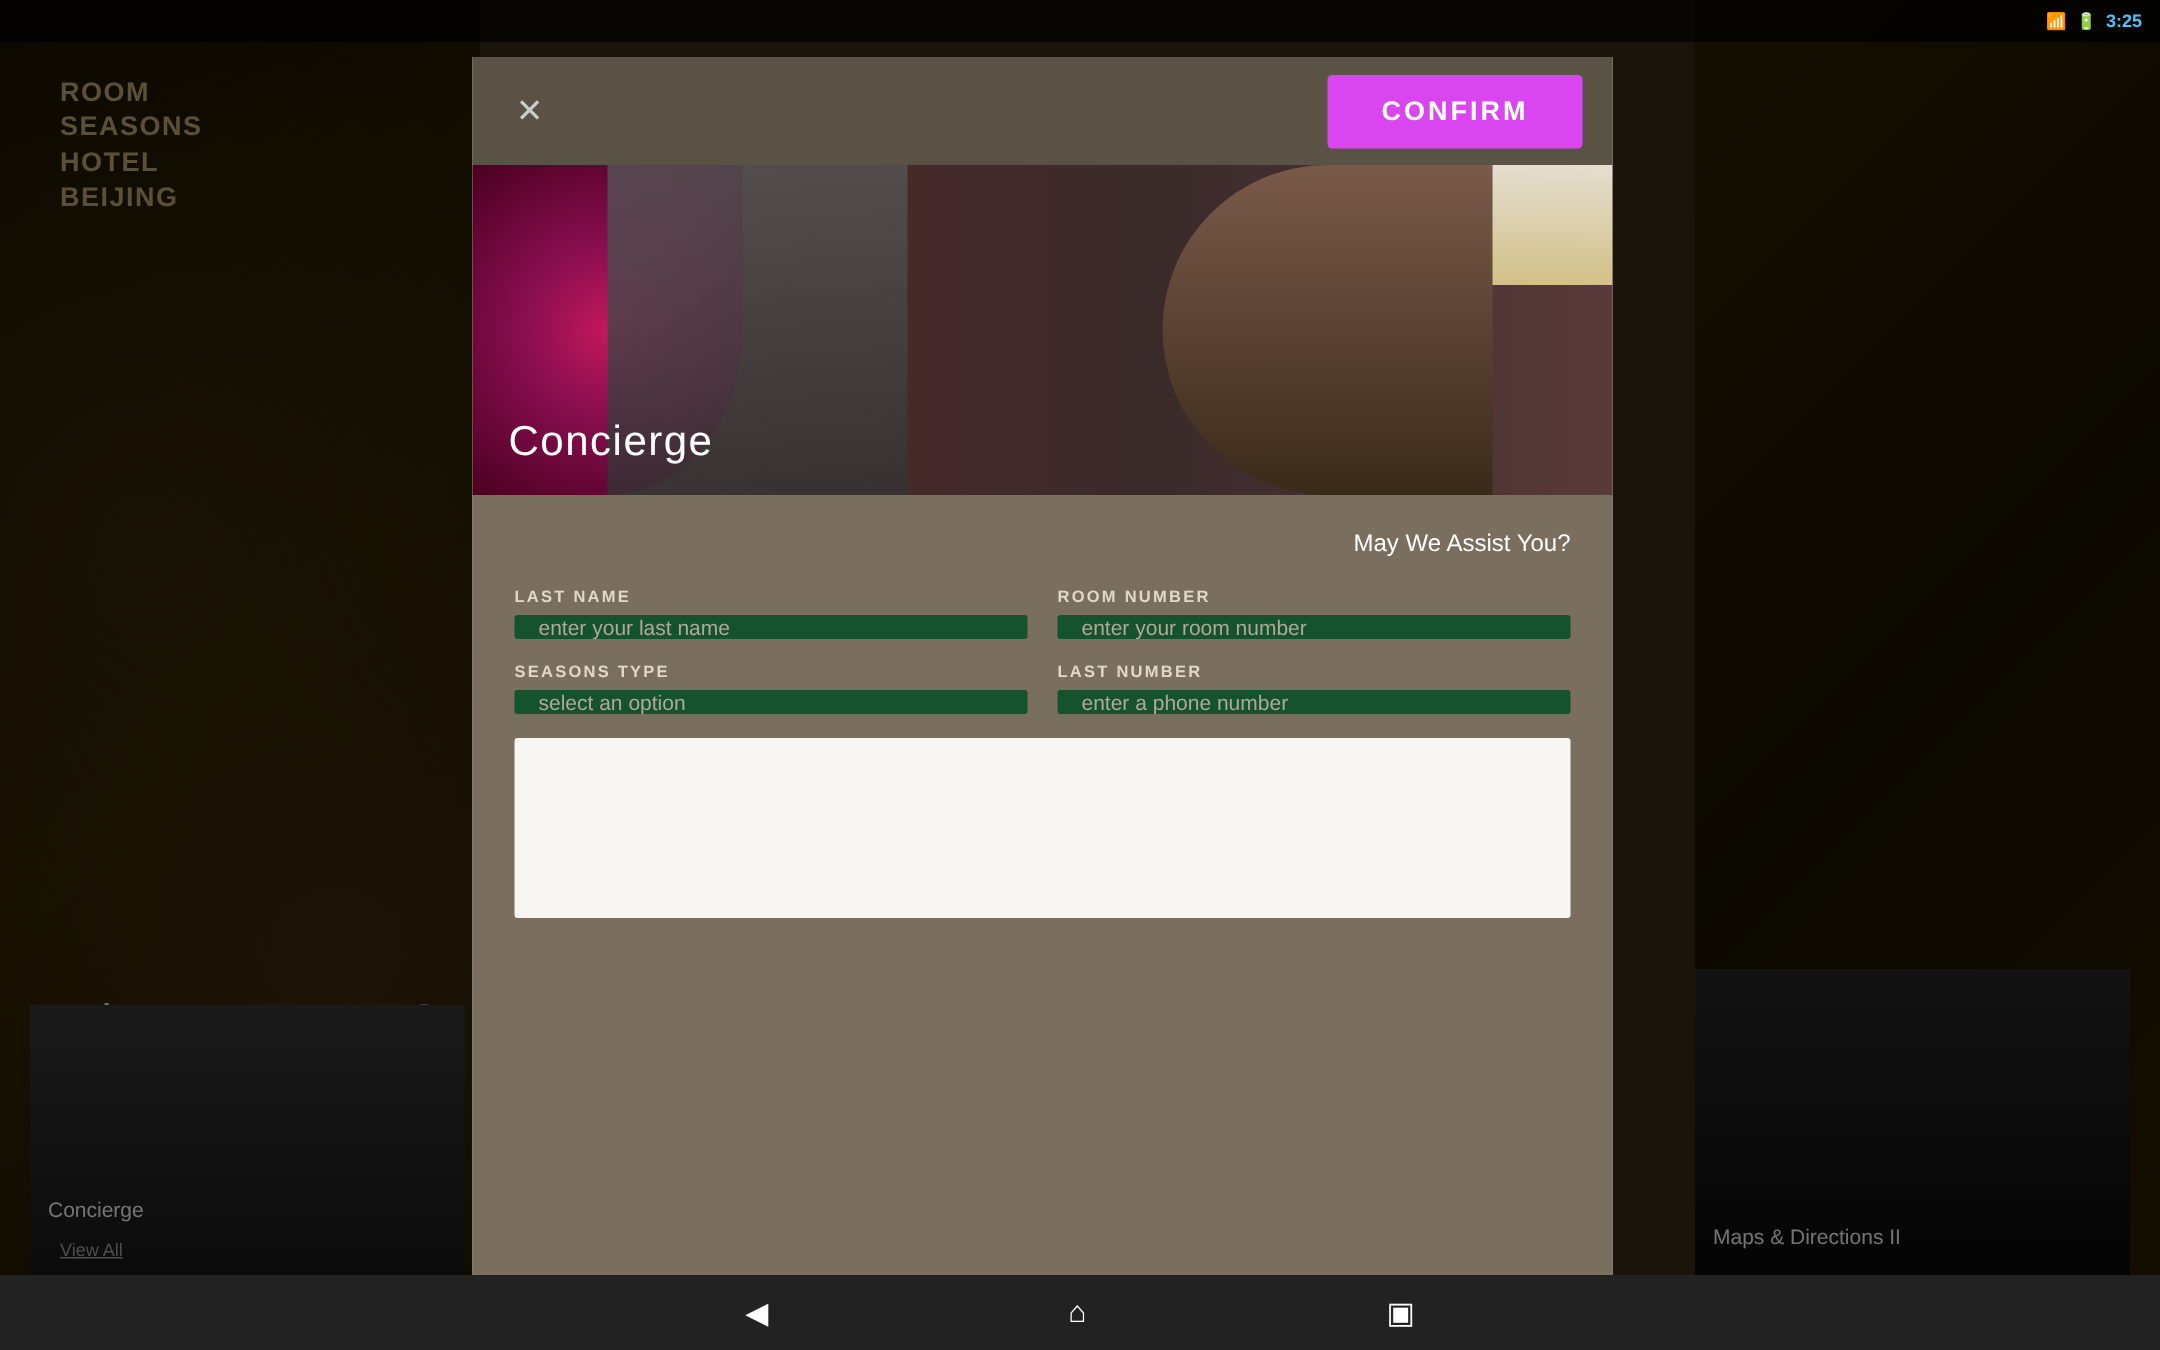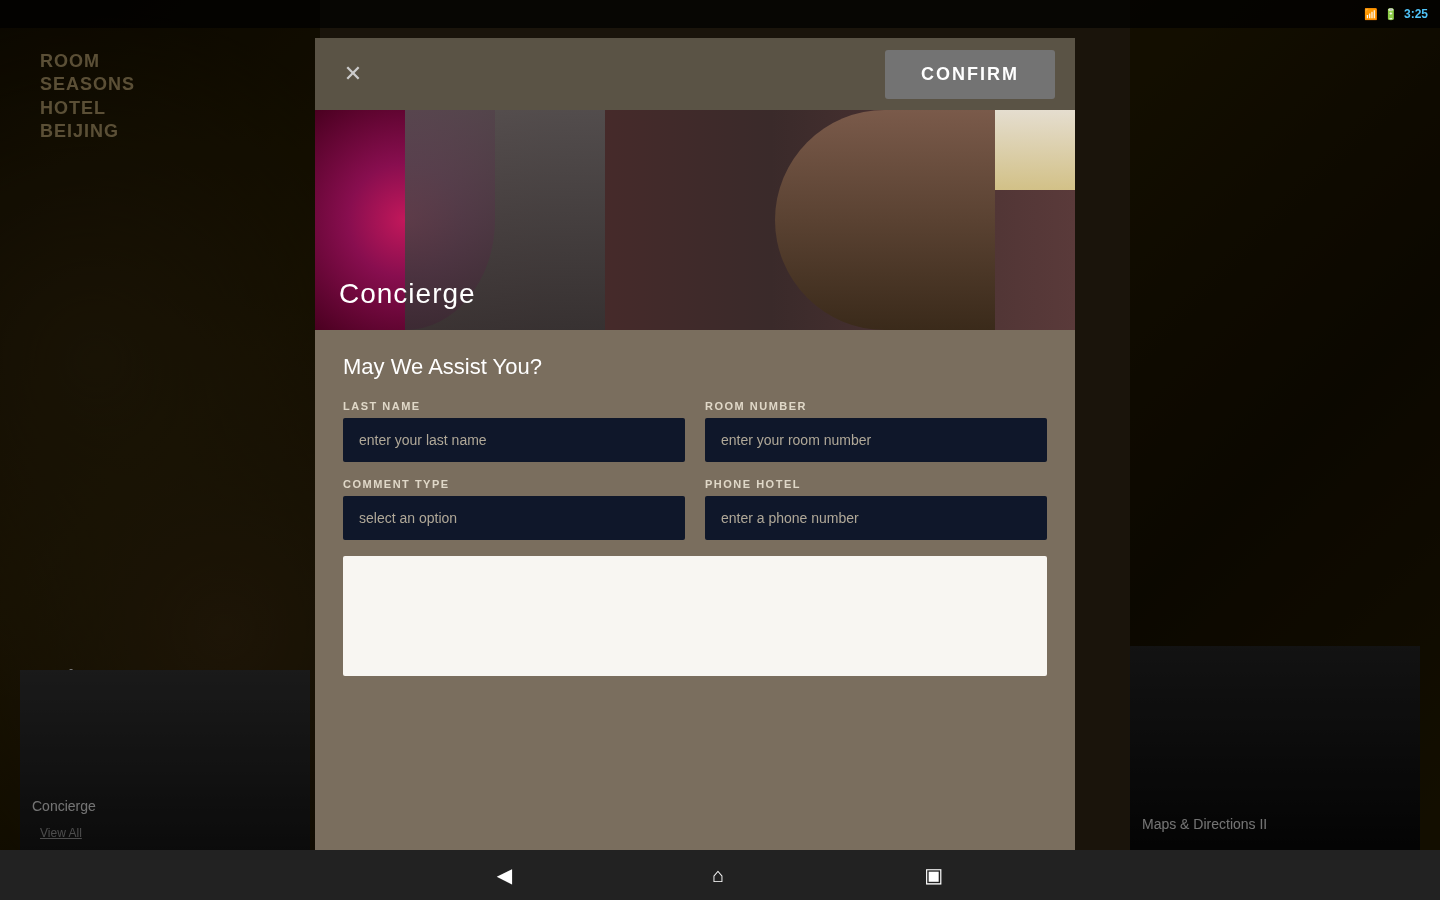--- a/index.html
+++ b/index.html
@@ -143,21 +143,21 @@
       height: 36px;
       display: flex;
       align-items: center;
       justify-content: center;
       cursor: pointer;
       color: #ccc;
       font-size: 22px;
     }
 
     .confirm-btn {
-      background: #737373;
+      background: #d946ef;
       color: white;
       border: none;
       padding: 14px 36px;
       font-size: 18px;
       font-weight: bold;
       letter-spacing: 2px;
       cursor: pointer;
       border-radius: 3px;
     }
 
@@ -223,23 +223,24 @@
     
     .modal-form {
       background: #7a6e5e;
       flex: 1;
       padding: 24px 28px;
       overflow-y: auto;
     }
 
     .form-title {
       color: white;
-      font-size: 22px;
+      font-size: 16px;
       font-weight: 300;
       margin-bottom: 20px;
+      text-align: right;
     }
 
     .form-row {
       display: flex;
       gap: 20px;
       margin-bottom: 16px;
     }
 
     .form-group {
       flex: 1;
@@ -249,23 +250,23 @@
 
     .form-label {
       color: #e0d8c8;
       font-size: 11px;
       font-weight: bold;
       letter-spacing: 1.5px;
       margin-bottom: 6px;
     }
 
     .form-input {
-      background: #0f172a;
+      background: #14532d;
       border: none;
-      padding: 14px 16px;
+      padding: 0 16px;
       font-size: 14px;
       color: #999;
       outline: none;
       border-radius: 2px;
       width: 100%;
     }
 
     .form-input::placeholder {
       color: #b0a898;
     }
@@ -379,25 +380,25 @@
         <input class="form-input" type="text" placeholder="enter your last name" style="">
       </div>
       <div class="form-group">
         <label class="form-label">ROOM NUMBER</label>
         <input class="form-input" type="text" placeholder="enter your room number" style="">
       </div>
     </div>
 
     <div class="form-row">
       <div class="form-group">
-        <label class="form-label">COMMENT TYPE</label>
+        <label class="form-label">SEASONS TYPE</label>
         <input class="form-input" type="text" placeholder="select an option" style="">
       </div>
       <div class="form-group">
-        <label class="form-label">PHONE HOTEL</label>
+        <label class="form-label">LAST NUMBER</label>
         <input class="form-input" type="text" placeholder="enter a phone number" style="">
       </div>
     </div>
 
     <div>
       <textarea class="comment-textarea" style=""></textarea>
     </div>
   </div>
 </div>
 

